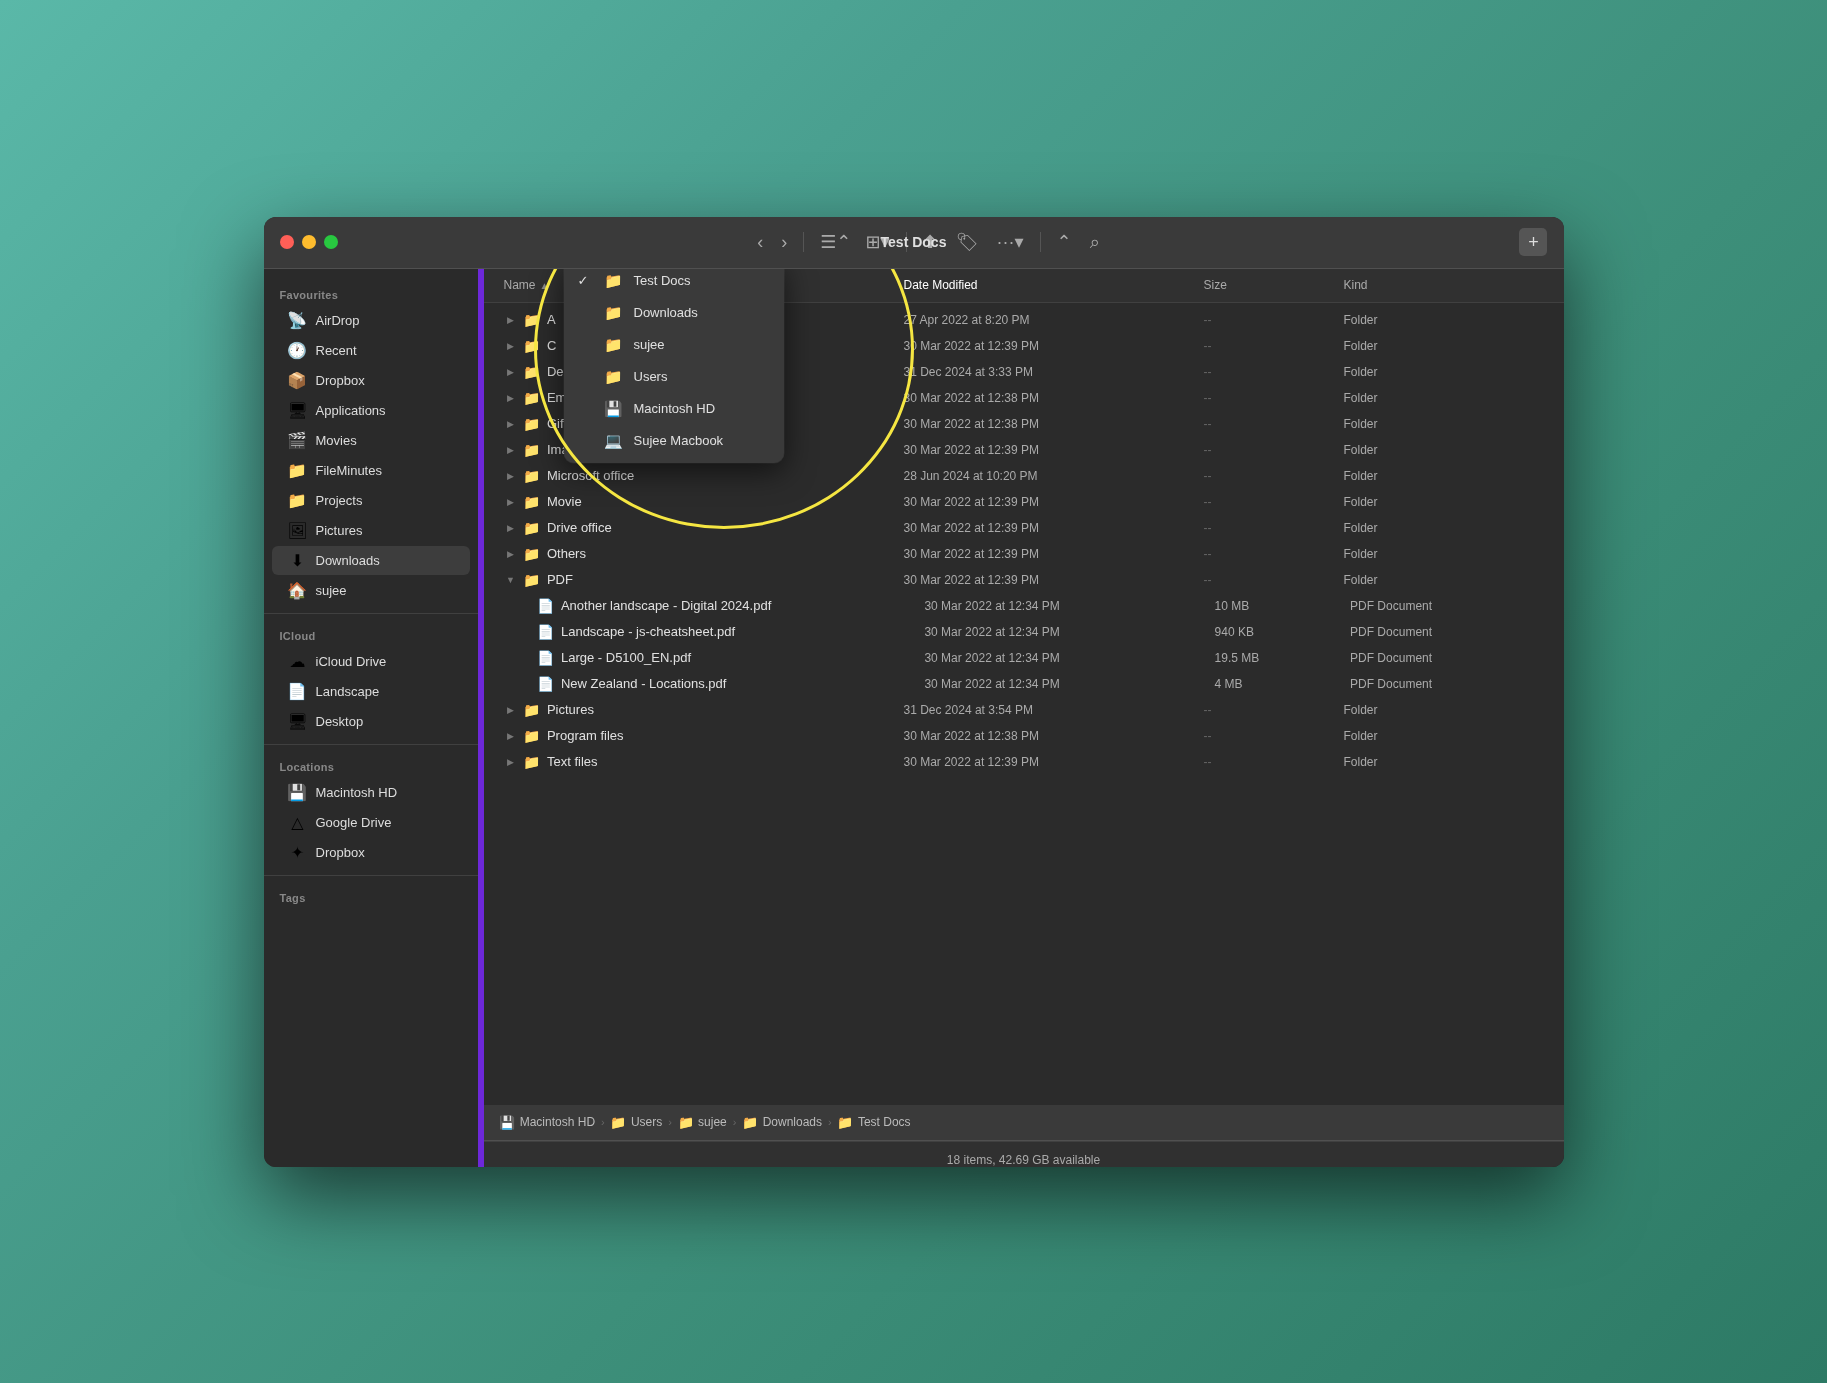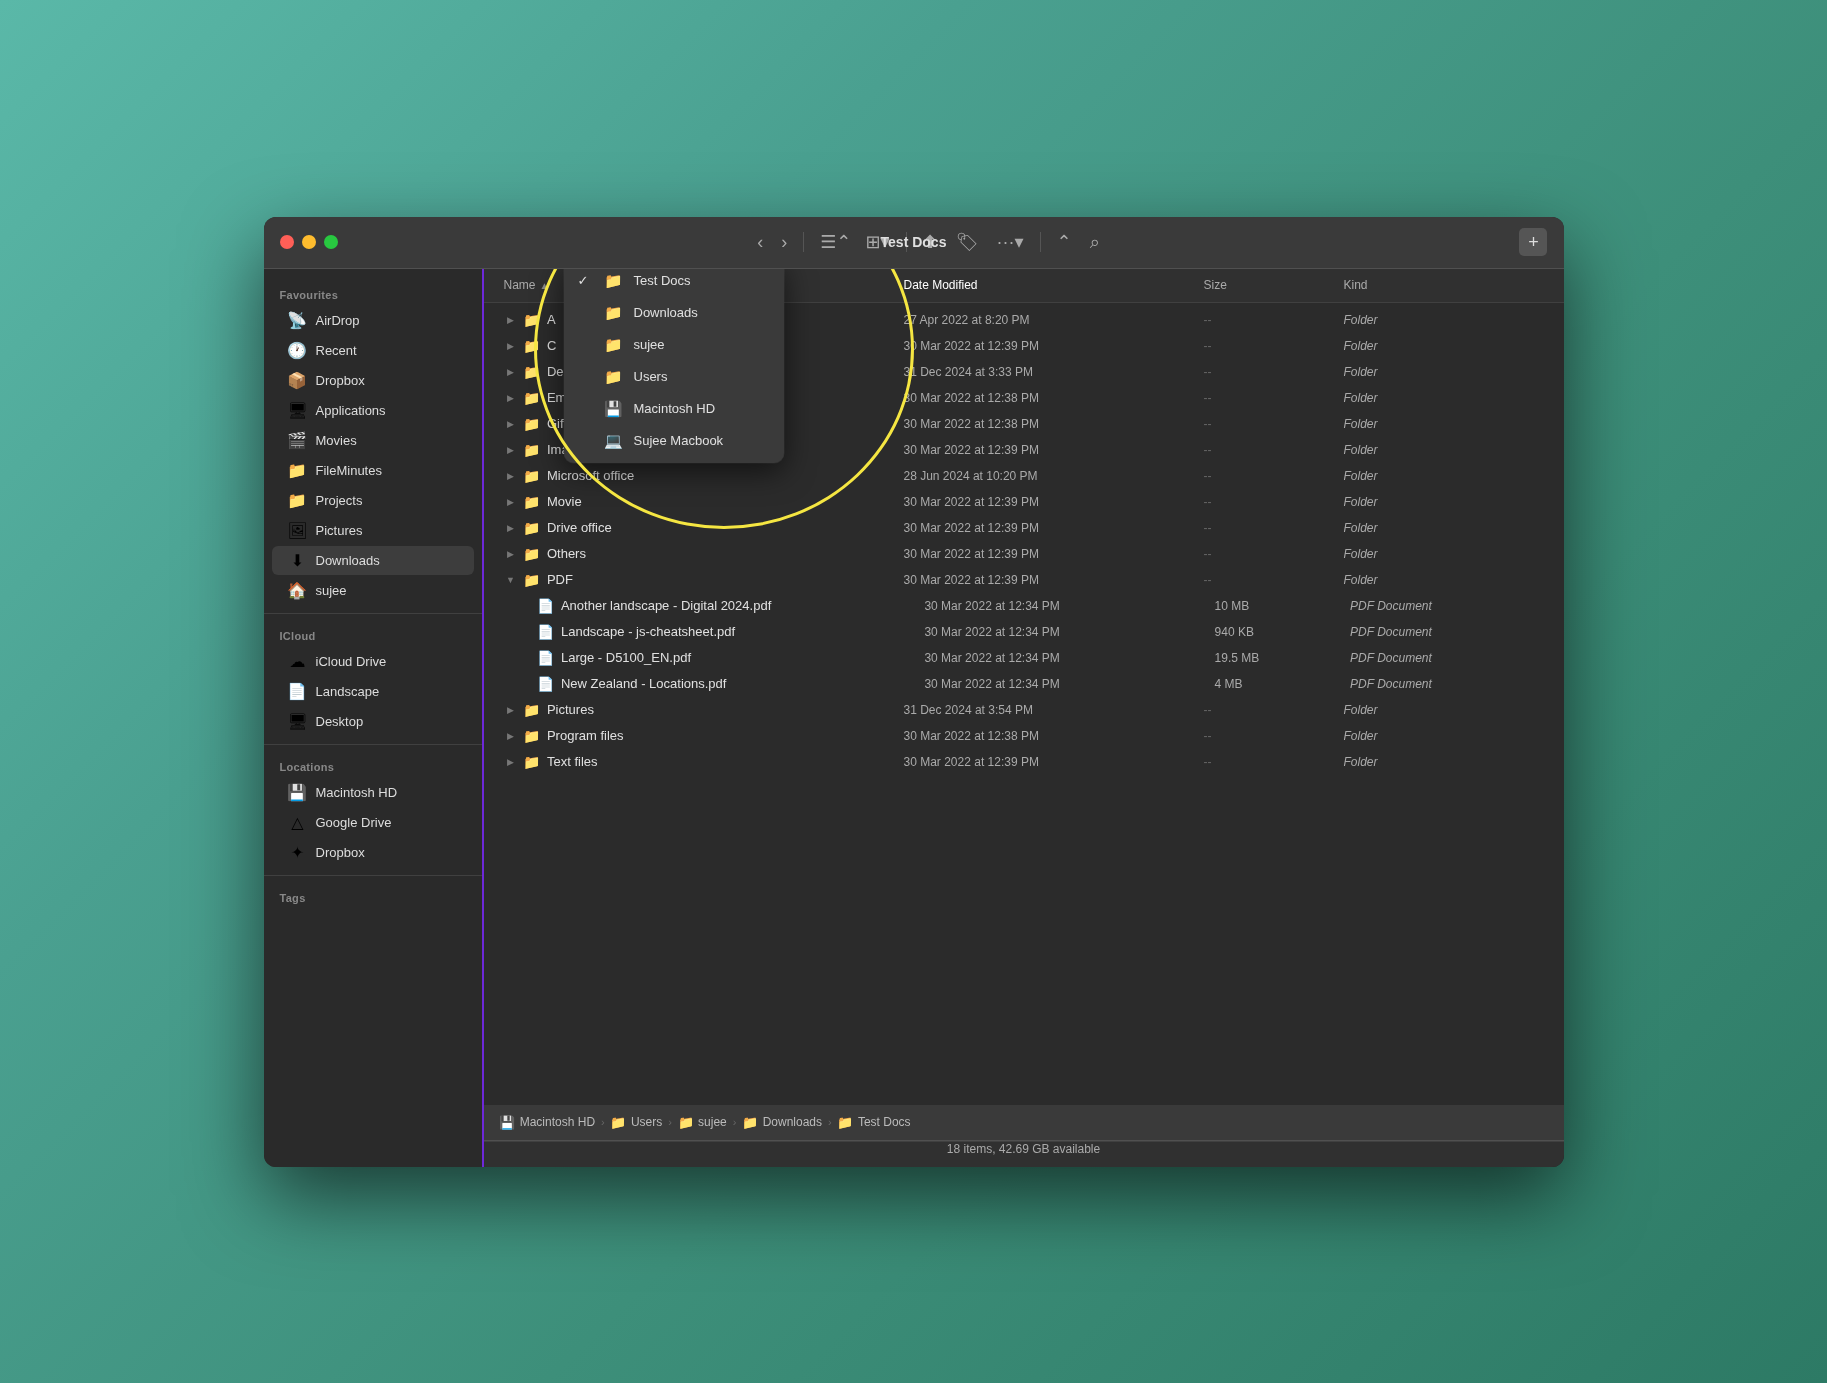--- a/index.html
+++ b/index.html
@@ -97,21 +97,21 @@
       font-size: 11px;
     }
     .content-area {
       display: flex;
       flex: 1;
       overflow: hidden;
     }
     .sidebar {
       width: 220px;
       background: #2a2a2a;
-      border-right: 2px solid #6d28d9;
+      border-right: 6px solid #6d28d9;
       padding: 12px 0;
       overflow-y: auto;
       flex-shrink: 0;
     }
     .sidebar-section-label {
       font-size: 11px;
       font-weight: 600;
       color: #888;
       padding: 8px 16px 4px;
       text-transform: capitalize;
@@ -188,28 +188,28 @@
       font-size: 9px;
       color: #777;
       text-align: center;
     }
     .file-icon {
       font-size: 14px;
     }
     .file-name-text { font-size: 13px; color: #e0e0e0; }
     .file-date { flex: 1.5; font-size: 12px; color: #aaa; }
     .file-size { flex: 0.7; font-size: 12px; color: #aaa; }
-    .file-kind { flex: 1; font-size: 12px; color: #aaa; font-style: italic; }
+    .file-kind { flex: 1; font-size: 12px; color: #aaa; }
     .file-dash { color: #666; }
     .status-bar {
       height: 26px;
       background: #303030;
       border-top: 1px solid #404040;
       display: flex;
-      align-items: flex-start;
+      align-items: flex-end;
       justify-content: center;
       font-size: 12px;
       color: #aaa;
       flex-shrink: 0;
     }
     
     .dropdown-popup {
       position: absolute;
       top: -10px;
       left: 80px;

